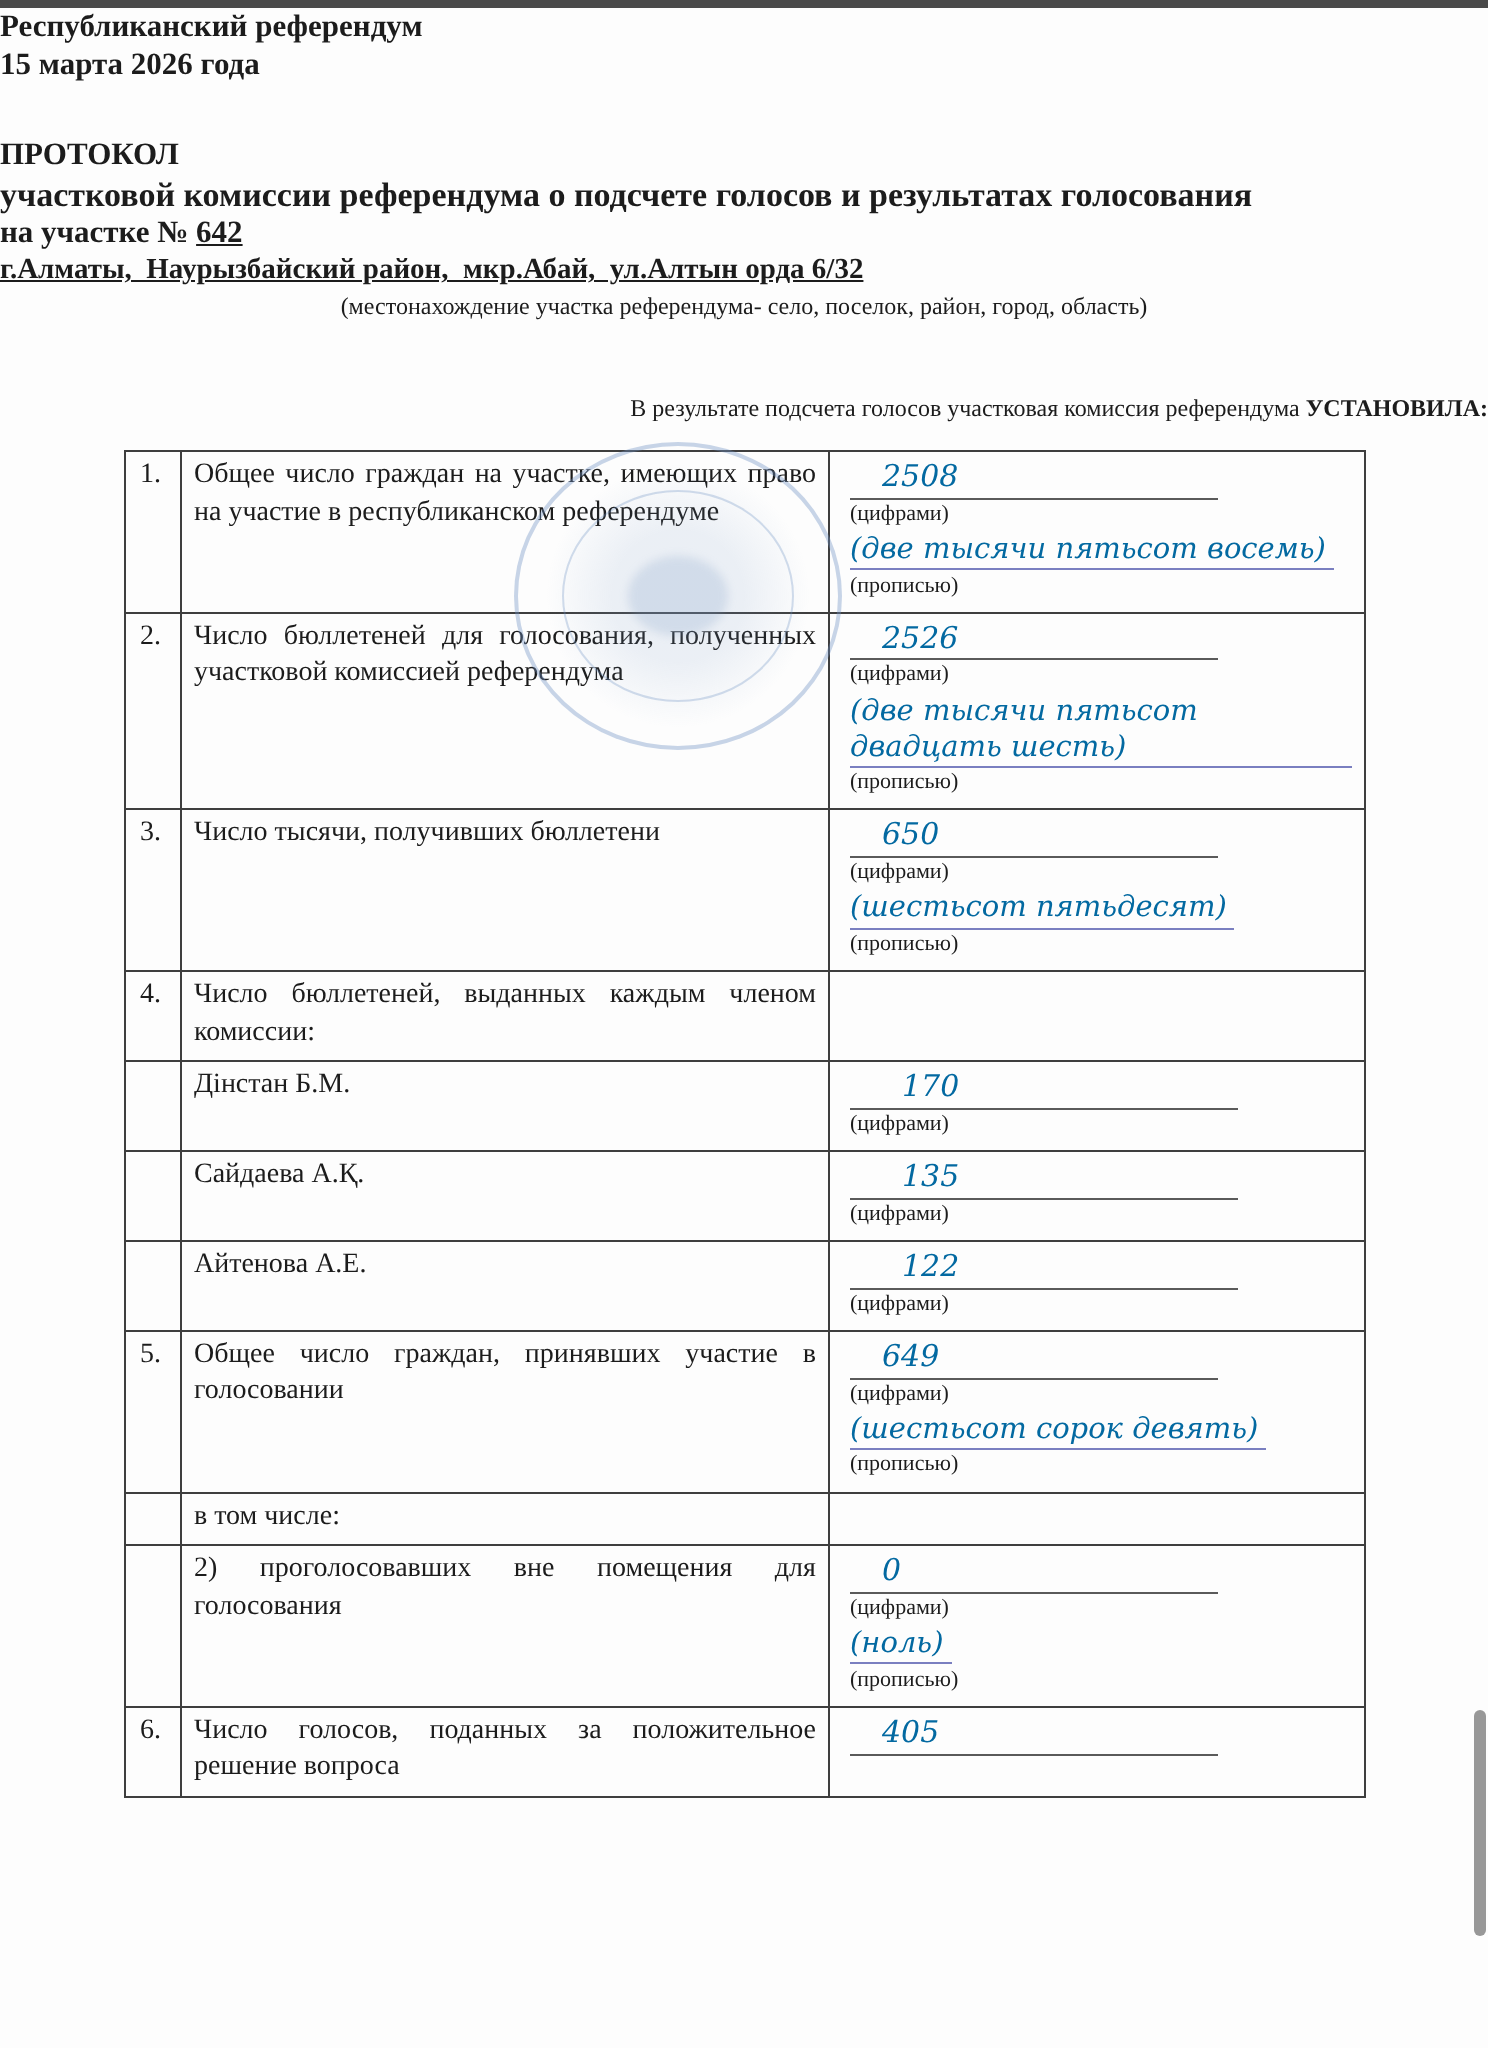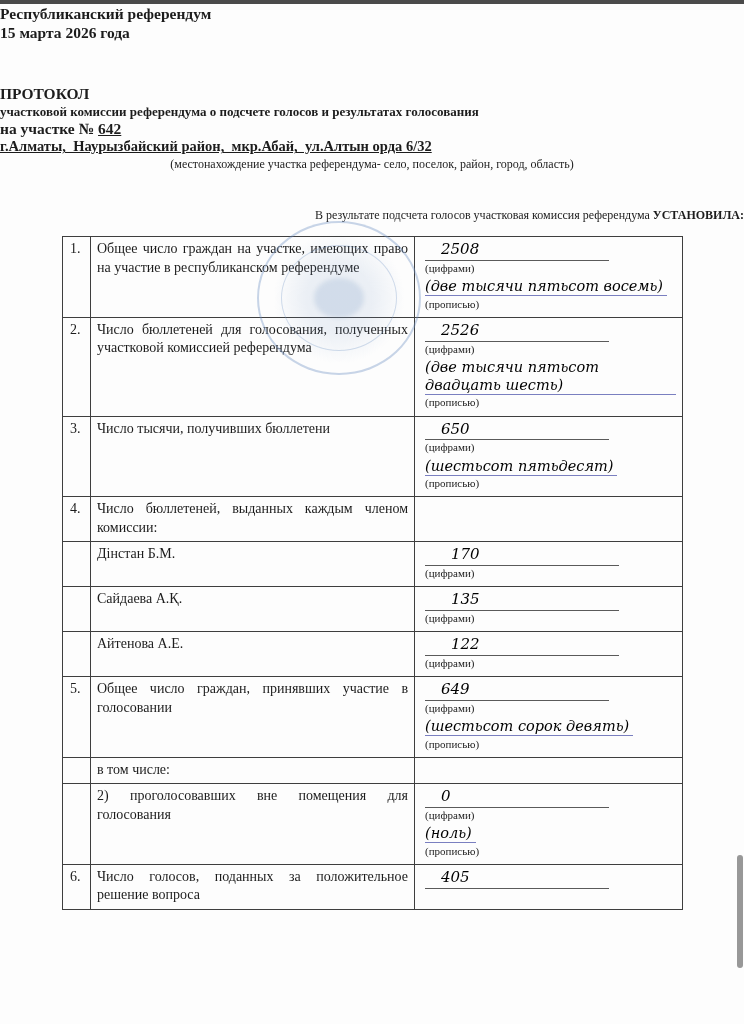--- a/index.html
+++ b/index.html
@@ -4,36 +4,36 @@
 <style>
   html,body{margin:0;padding:0;}
   body{
     width:744px;height:1024px;overflow:hidden;position:relative;
     background:#fdfdfd;color:#1c1c1c;
     font-family:"Liberation Serif", serif;
   }
   .top-strip{position:absolute;top:0;left:0;width:744px;height:4px;background:#4a4a4a;z-index:30;}
   .page1{padding-top:5px;}
   .hdr{text-align:left;font-weight:bold;font-size:15.5px;line-height:1.22;}
-  .protokol-block{margin-top:42px;}
-  .subtitle{font-size:13px;}
+  .protokol-block{margin-top:26px;}
+  .subtitle{font-size:17px;}
   .precinct .u{text-decoration:underline;}
   .address{font-size:14.5px;white-space:pre-wrap;text-decoration:underline;}
   .note{font-size:12px;font-weight:normal;text-align:center;margin-top:1px;}
   .resolution{margin-top:36px;text-align:right;font-size:12px;}
   .resolution .b{font-weight:bold;}
 
   table{border-collapse:collapse;table-layout:fixed;}
   .t1{margin:13px 0 0 62px;width:620px;}
   td{border:1px solid #3e3e3e;vertical-align:top;padding:3px 6px 4px;font-size:14px;line-height:1.32;}
   td.num{padding-left:7px;}
   td.txt{text-align:justify;}
   td.val{padding-left:10px;}
   .dline{border-bottom:1px solid #5a5a5a;width:168px;min-height:17px;padding-left:16px;}
-  .hand{font-family:"DejaVu Serif", serif;font-style:italic;color:#000000;}
+  .hand{font-family:"DejaVu Serif", serif;font-style:italic;color:#0369a1;}
   .dline.hand{font-size:15px;}
   .lbl{font-size:11px;line-height:1.2;margin:1px 0 2px;}
   .wline{display:inline-block;border-bottom:1px solid #7a7fc0;font-size:14.5px;line-height:1.25;padding-right:4px;}
   .mem .dline{padding-left:26px;}
 
   .stamp{position:absolute;left:257px;top:221px;width:160px;height:150px;z-index:5;
     border:2px solid rgba(110,145,195,.38);border-radius:50%;pointer-events:none;
     background:radial-gradient(circle at 50% 50%, rgba(125,156,198,.14) 0 30%, rgba(125,156,198,0) 60%);}
   .stamp::before{content:"";position:absolute;inset:22px;border:1.5px solid rgba(110,145,195,.30);border-radius:50%;}
   .stamp::after{content:"";position:absolute;inset:55px;border-radius:50%;background:rgba(125,156,198,.22);filter:blur(2px);}

